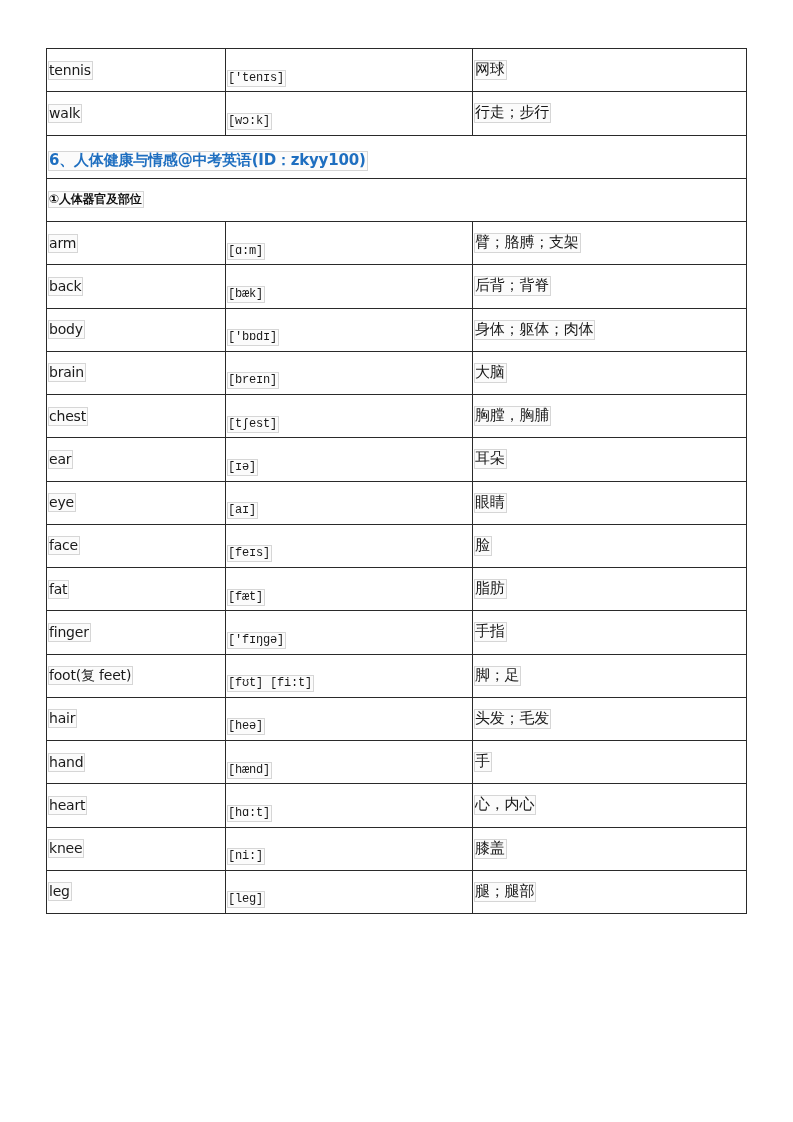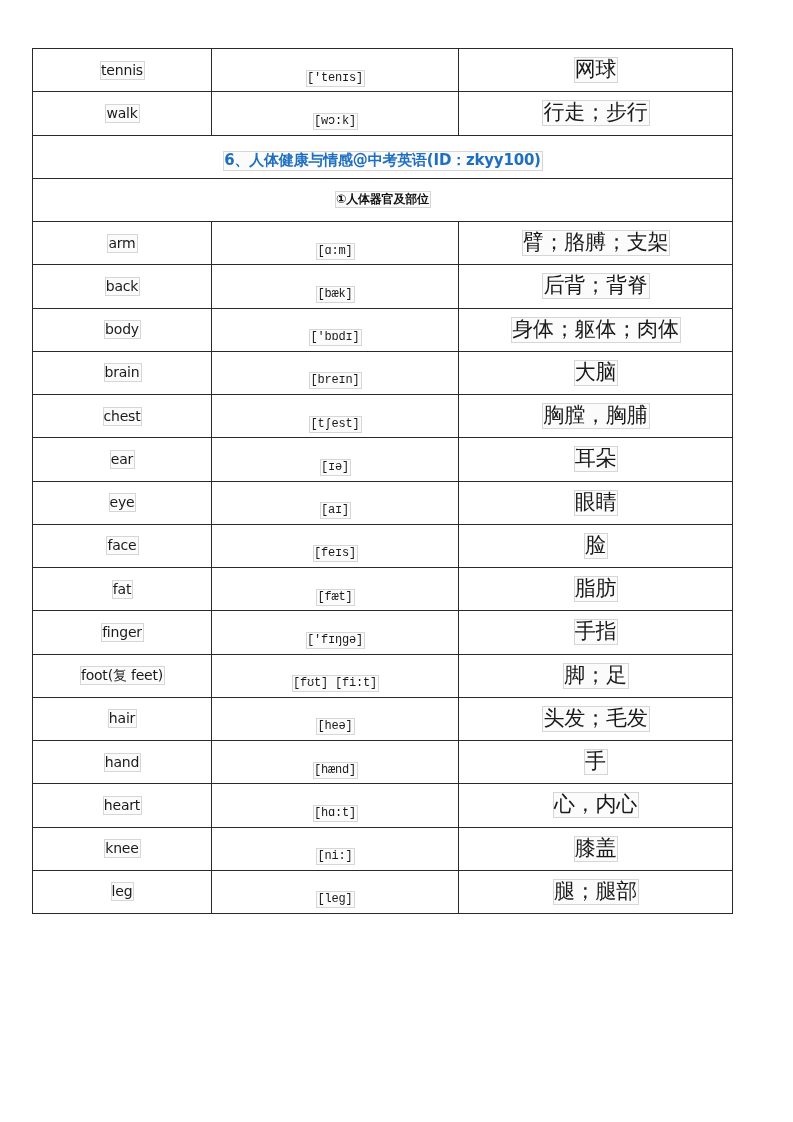--- a/index.html
+++ b/index.html
@@ -10,26 +10,25 @@
     body {
       width: 793px;
       height: 1122px;
       position: relative;
       overflow: hidden;
       font-family: "DejaVu Sans", "Liberation Sans", sans-serif;
       color: #1a1a1a;
     }
     .vocab-table {
       position: absolute;
-      left: 32px;
+      left: 46px;
       top: 48px;
       width: 701px;
       border-collapse: collapse;
       table-layout: fixed;
-      text-align: center;
     }
     .vocab-table td {
       border: 1px solid #2a2a2a;
       height: 42.26px;
       padding: 0 0 0 1px;
       vertical-align: middle;
       font-size: 14px;
       line-height: 1;
       white-space: nowrap;
       overflow: hidden;
@@ -43,21 +42,21 @@
       background: #fbfbfb;
       padding: 1px 1px 2px 0;
       letter-spacing: -0.2px;
     }
     .txt-ipa {
       font-family: Liberation Mono, monospace;
       font-size: 12px;
       margin-top: 16px;
     }
     .txt-cn {
-      font-size: 21px;
+      font-size: 15px;
     }
     .section-title {
       color: #1f6fc0;
       font-weight: bold;
       font-size: 15px;
       margin-top: 9px;
     }
     .subsection-title {
       color: #111111;
       font-weight: bold;

